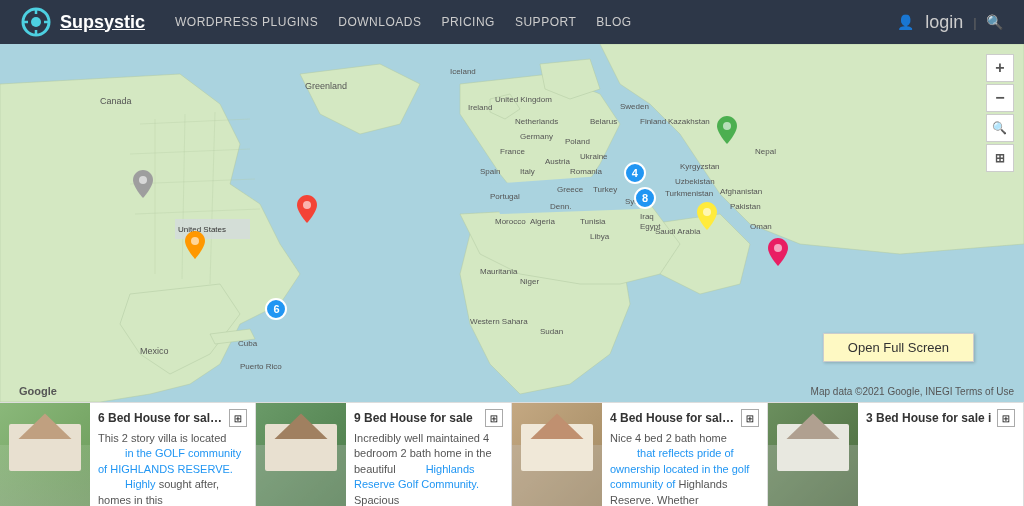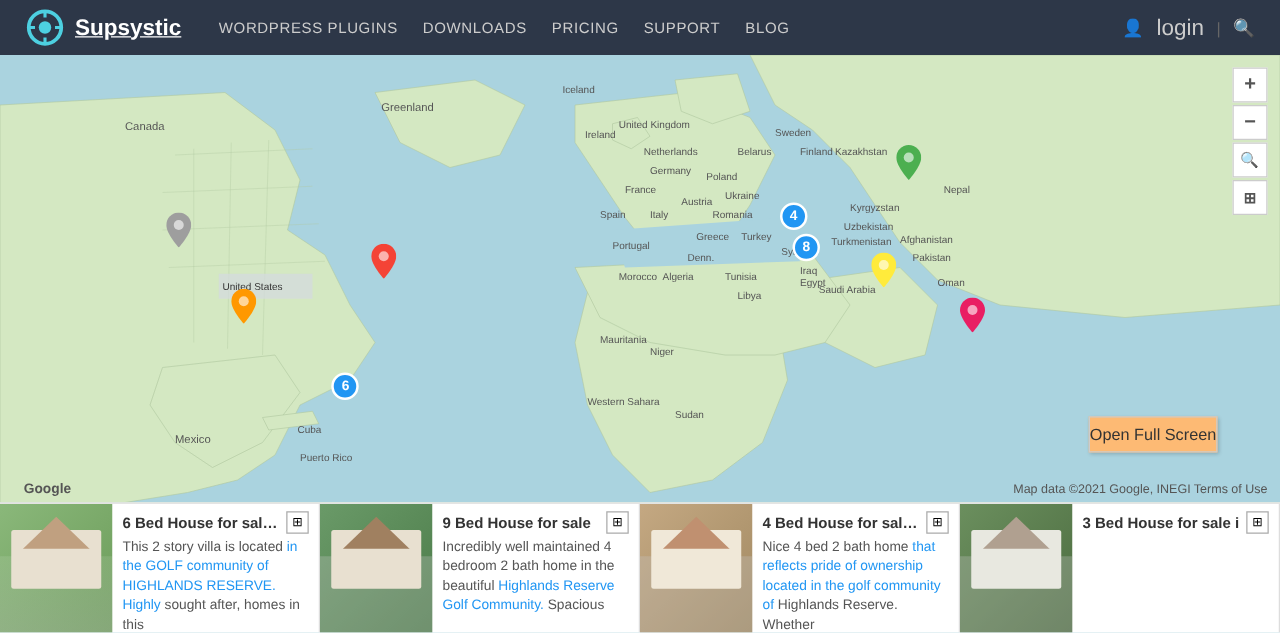--- a/index.html
+++ b/index.html
@@ -102,23 +102,23 @@
       font-size: 16px;
       font-weight: bold;
       color: #555;
     }
 
     
     .fullscreen-btn {
       position: absolute;
       right: 50px;
       bottom: 40px;
-      background: #fdba74;
+      background: #fef9c3;
       border: 1px solid #ccc;
-      padding: 6px 0;
+      padding: 6px 24px;
       font-size: 13px;
       cursor: pointer;
       color: #333;
       box-shadow: 1px 1px 3px rgba(0,0,0,0.2);
     }
 
     
     .google-watermark {
       position: absolute;
       bottom: 5px;
@@ -194,20 +194,21 @@
       margin-left: 4px;
     }
     .card-text {
       font-size: 11px;
       color: #555;
       line-height: 1.4;
       overflow: hidden;
     }
     .card-text-highlight {
       color: #2196F3;
+      margin-left: 27px;
     }
   </style>
 </head>
 <body>
 
 <header class="header">
   <div class="logo-area">
     <svg class="logo-icon" viewBox="0 0 32 32">
       <circle cx="16" cy="16" r="13" fill="none" stroke="#4dd0e1" stroke-width="3"></circle>
       <circle cx="16" cy="16" r="5" fill="#4dd0e1"></circle>

